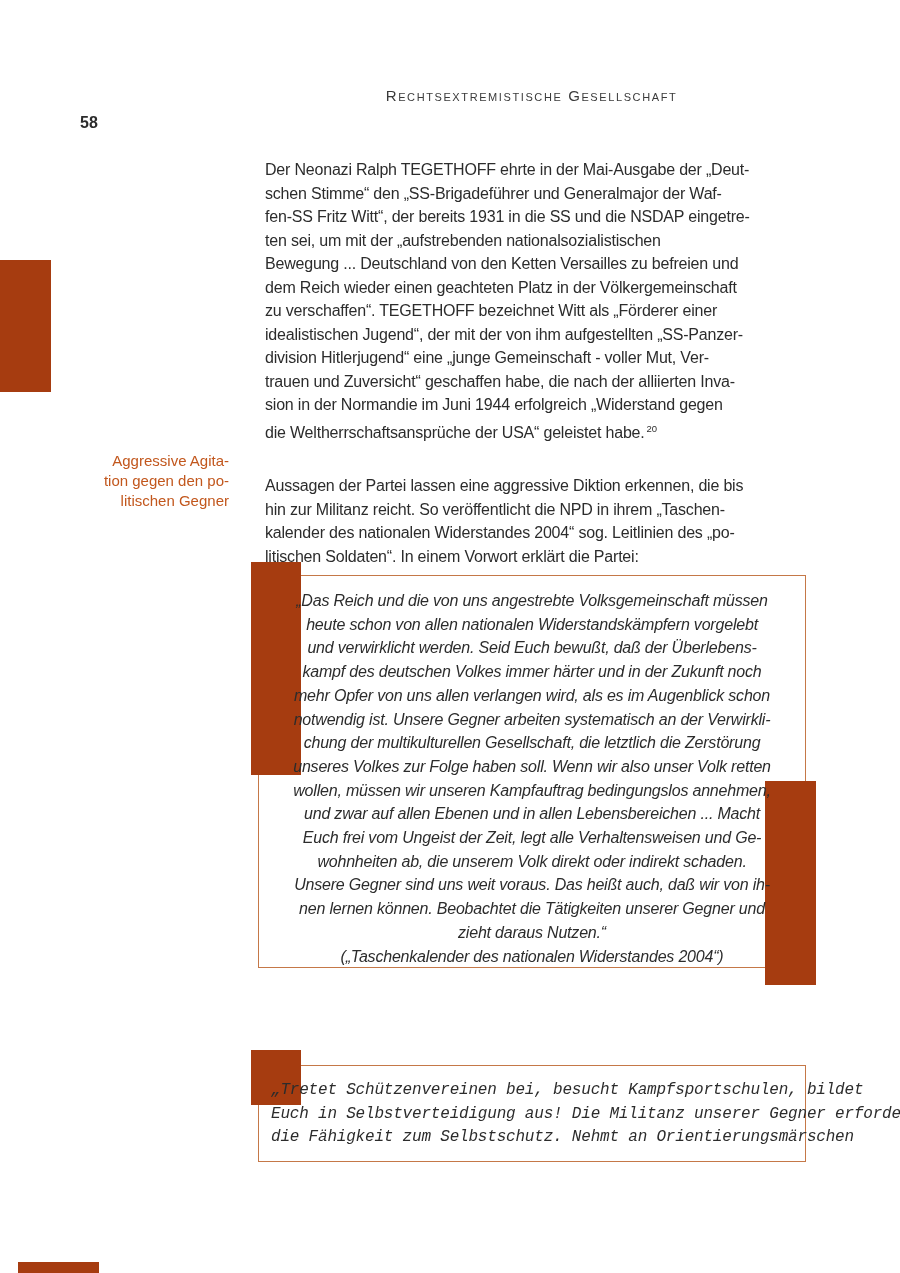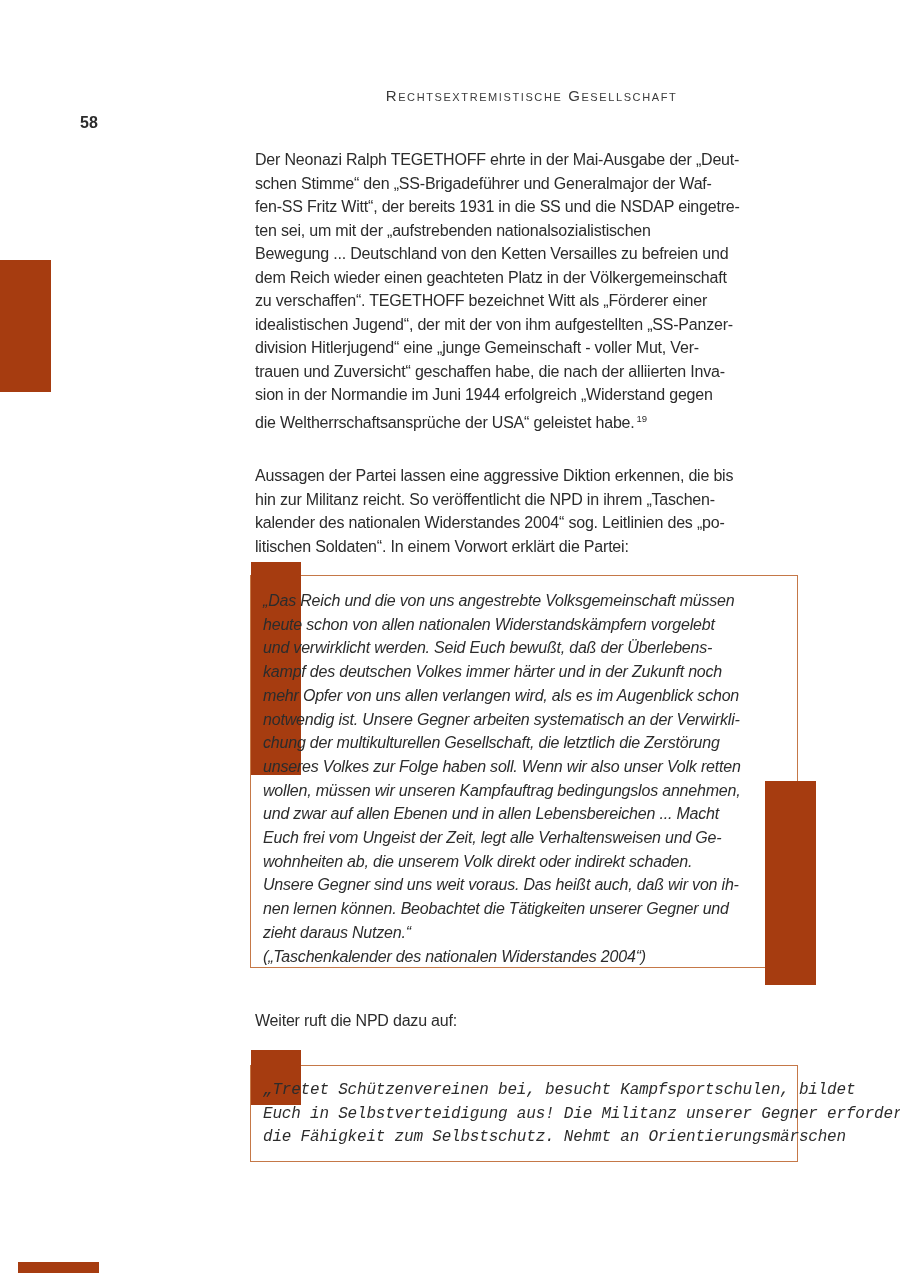--- a/index.html
+++ b/index.html
@@ -52,21 +52,21 @@
   .bar-left   { left: 0;    top: 260px;  width: 51px; height: 132px; }
   .bar-q1-tl  { left: 251px; top: 562px;  width: 50px; height: 213px; }
   .bar-q1-br  { left: 765px; top: 781px;  width: 51px; height: 204px; }
   .bar-q2-tl  { left: 251px; top: 1050px; width: 50px; height: 55px;  }
   .bar-bottom { left: 18px;  top: 1262px; width: 81px; height: 11px;  }
   
   .para {
     position: absolute;
     left: 253px;
     width: 600px;
-    margin: 2px;
+    margin: 12px;
     font-size: 16px;
     line-height: 23.5px;
     letter-spacing: -0.2px;
     white-space: pre;
     z-index: 2;
   }
   .p1 { top: 146px; }
   .p2 { top: 462px; }
   .p3 { top: 1007px; }
   .fn {
@@ -83,25 +83,26 @@
     text-align: right;
     font-size: 15px;
     line-height: 20px;
     white-space: pre-line;
     color: var(--margin-note, #c2571d);
     z-index: 2;
   }
   
   .quote-box {
     position: absolute;
-    left: 250px;
+    left: 258px;
     width: 548px;
     border: 1px solid var(--quote-border, #c57848);
     box-sizing: border-box;
     background: transparent;
+    text-align: center;
   }
   .q1 { top: 575px; height: 393px; }
   .q2 { top: 1065px; height: 97px; font-family: Liberation Mono, monospace; }
   .quote-text {
     position: relative;
     z-index: 2;
     margin: 0;
     padding: 13px 12px;
     font-size: 16px;
     line-height: 23.7px;
@@ -118,33 +119,36 @@
 
   <div class="pagenum">58</div>
   <div class="running-head">Rechtsextremistische Gesellschaft</div>
 
   <div class="bar bar-left"></div>
   <div class="bar bar-q1-tl"></div>
   <div class="bar bar-q1-br"></div>
   <div class="bar bar-q2-tl"></div>
   <div class="bar bar-bottom"></div>
 
+  <div class="margin-note">Aggressive Agita-
+tion gegen den po-
+litischen Gegner</div>
 
   <p class="para p1"><span>Der Neonazi Ralph TEGETHOFF ehrte in der Mai-Ausgabe der „Deut-
 schen Stimme“ den „SS-Brigadeführer und Generalmajor der Waf-
 fen-SS Fritz Witt“, der bereits 1931 in die SS und die NSDAP eingetre-
 ten sei, um mit der „aufstrebenden nationalsozialistischen
 Bewegung ... Deutschland von den Ketten Versailles zu befreien und
 dem Reich wieder einen geachteten Platz in der Völkergemeinschaft
 zu verschaffen“. TEGETHOFF bezeichnet Witt als „Förderer einer
 idealistischen Jugend“, der mit der von ihm aufgestellten „SS-Panzer-
 division Hitlerjugend“ eine „junge Gemeinschaft - voller Mut, Ver-
 trauen und Zuversicht“ geschaffen habe, die nach der alliierten Inva-
 sion in der Normandie im Juni 1944 erfolgreich „Widerstand gegen
-die Weltherrschaftsansprüche der USA“ geleistet habe.</span><sup class="fn">19</sup></p>
+die Weltherrschaftsansprüche der USA“ geleistet habe.</span><sup class="fn">20</sup></p>
 
   <p class="para p2">Aussagen der Partei lassen eine aggressive Diktion erkennen, die bis
 hin zur Militanz reicht. So veröffentlicht die NPD in ihrem „Taschen-
 kalender des nationalen Widerstandes 2004“ sog. Leitlinien des „po-
 litischen Soldaten“. In einem Vorwort erklärt die Partei:</p>
 
   <div class="quote-box q1">
     <div class="quote-text">„Das Reich und die von uns angestrebte Volksgemeinschaft müssen
 heute schon von allen nationalen Widerstandskämpfern vorgelebt
 und verwirklicht werden. Seid Euch bewußt, daß der Überlebens-
@@ -156,21 +160,20 @@
 wollen, müssen wir unseren Kampfauftrag bedingungslos annehmen,
 und zwar auf allen Ebenen und in allen Lebensbereichen ... Macht
 Euch frei vom Ungeist der Zeit, legt alle Verhaltensweisen und Ge-
 wohnheiten ab, die unserem Volk direkt oder indirekt schaden.
 Unsere Gegner sind uns weit voraus. Das heißt auch, daß wir von ih-
 nen lernen können. Beobachtet die Tätigkeiten unserer Gegner und
 zieht daraus Nutzen.“
 („Taschenkalender des nationalen Widerstandes 2004“)</div>
   </div>
 
-  <p class="para p3">Weiter ruft die NPD dazu auf:</p>
 
   <div class="quote-box q2">
     <div class="quote-text">„Tretet Schützenvereinen bei, besucht Kampfsportschulen, bildet
 Euch in Selbstverteidigung aus! Die Militanz unserer Gegner erfordert
 die Fähigkeit zum Selbstschutz. Nehmt an Orientierungsmärschen</div>
   </div>
 
 </div>
 
 </body></html>

